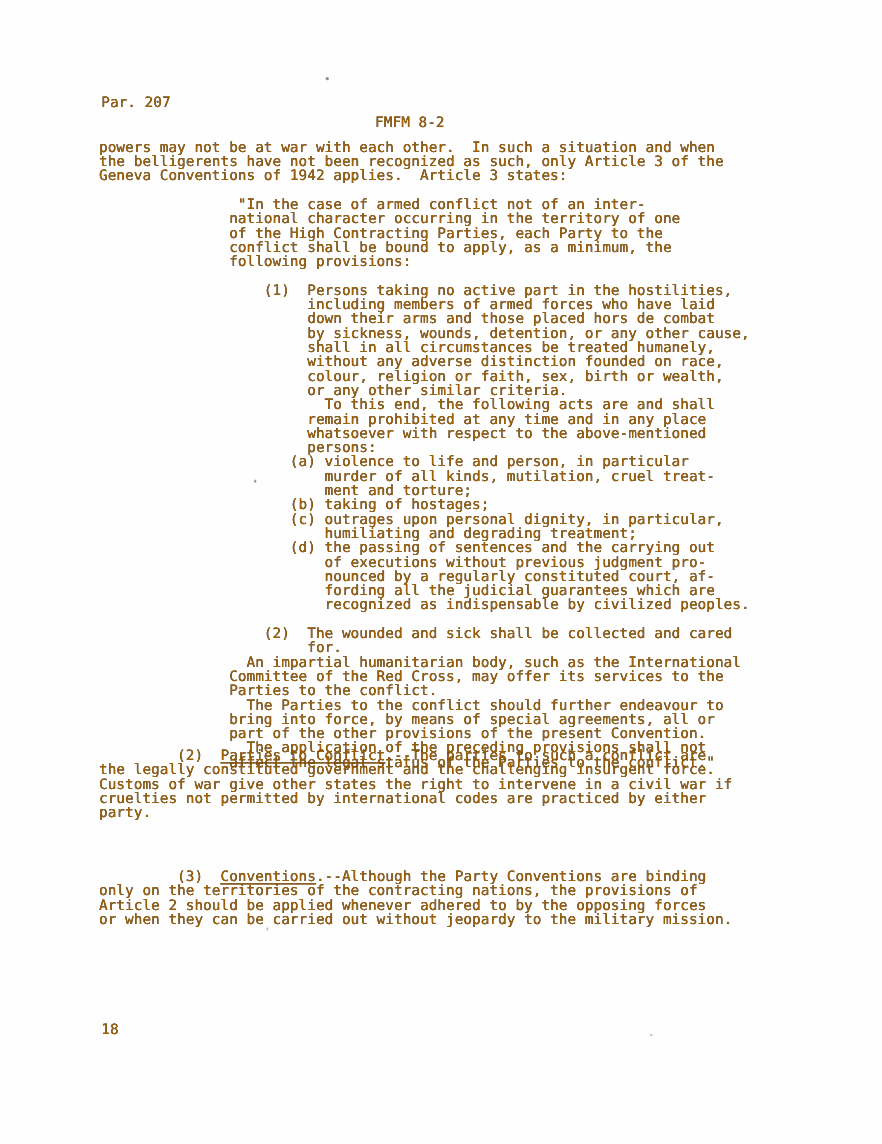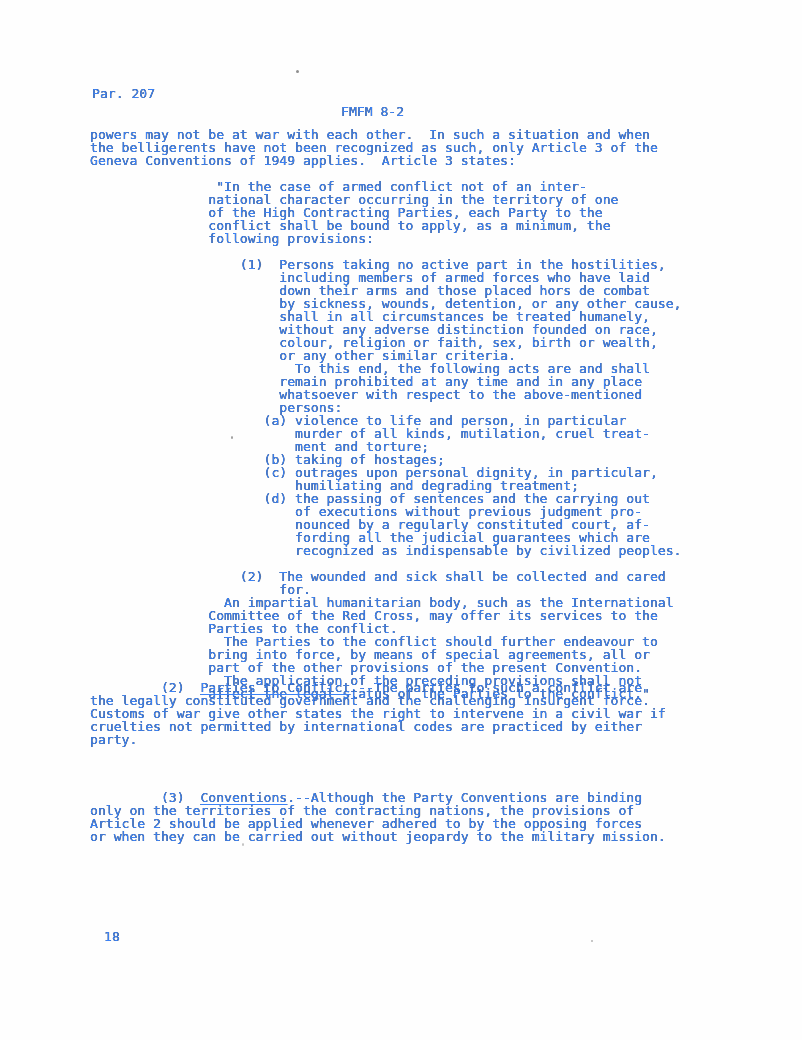--- a/index.html
+++ b/index.html
@@ -4,21 +4,21 @@
 <style>
   html,body{margin:0;padding:0;background:#ffffff;}
   .page{
     position:relative;
     width:802px;height:1040px;
     background:#fefefe;
     overflow:hidden;
     font-family:"DejaVu Sans Mono","Liberation Mono",monospace;
     font-size:13px;
     line-height:13px;
-    color:#3b82f6;
+    color:#a16207;
   }
   pre{
     margin:0;
     position:absolute;
     font:inherit;
     letter-spacing:0.06px;
     white-space:pre;
     text-shadow:0 0 0.55px rgba(25,25,25,0.85), 0.3px 0 0 rgba(25,25,25,0.35);
   }
   .u{
@@ -39,21 +39,21 @@
 <body>
 
 <div class="page">
 
   <pre style="left:92px;top:87px">Par. 207</pre>
 
   <pre style="left:341px;top:105px">FMFM 8-2</pre>
 
   <pre style="left:90px;top:128px">powers may not be at war with each other.  In such a situation and when
 the belligerents have not been recognized as such, only Article 3 of the
-Geneva Conventions of 1949 applies.  Article 3 states:</pre>
+Geneva Conventions of 1942 applies.  Article 3 states:</pre>
 
   <pre style="left:90px;top:180px">                "In the case of armed conflict not of an inter-
                national character occurring in the territory of one
                of the High Contracting Parties, each Party to the
                conflict shall be bound to apply, as a minimum, the
                following provisions:
 
                    (1)  Persons taking no active part in the hostilities,
                         including members of armed forces who have laid
                         down their arms and those placed hors de combat
@@ -93,20 +93,20 @@
 <span>the legally constituted government and the challenging insurgent force.
 Customs of war give other states the right to intervene in a civil war if
 cruelties not permitted by international codes are practiced by either
 party.</span></pre>
 
   <pre style="left:90px;top:791px"><span>         (3)  </span><span class="u">Conventions</span><span>.--Although the Party Conventions are binding</span>
 <span>only on the territories of the contracting nations, the provisions of
 Article 2 should be applied whenever adhered to by the opposing forces
 or when they can be carried out without jeopardy to the military mission.</span></pre>
 
-  <pre style="left:104px;top:930px">18</pre>
+  <pre style="left:92px;top:930px">18</pre>
 
   <div class="speck speck1"></div>
   <div class="speck speck2"></div>
   <div class="speck speck3"></div>
   <div class="speck speck4"></div>
 
 </div>
 
 </body></html>

